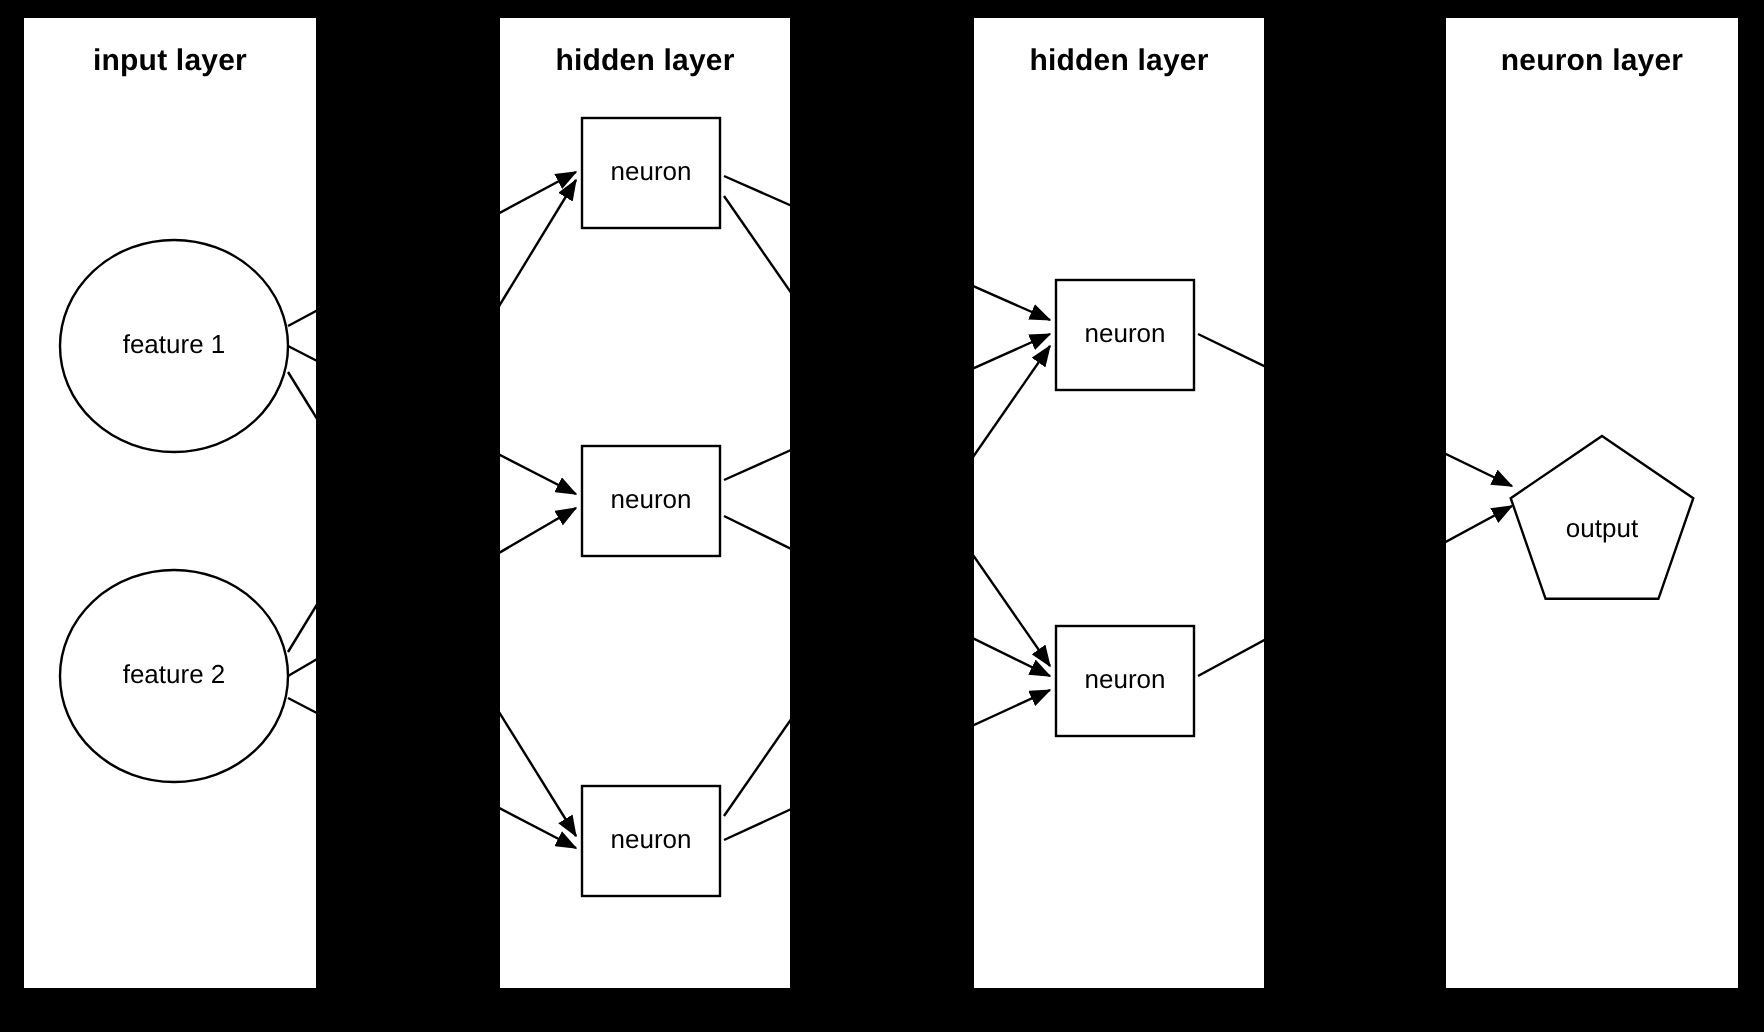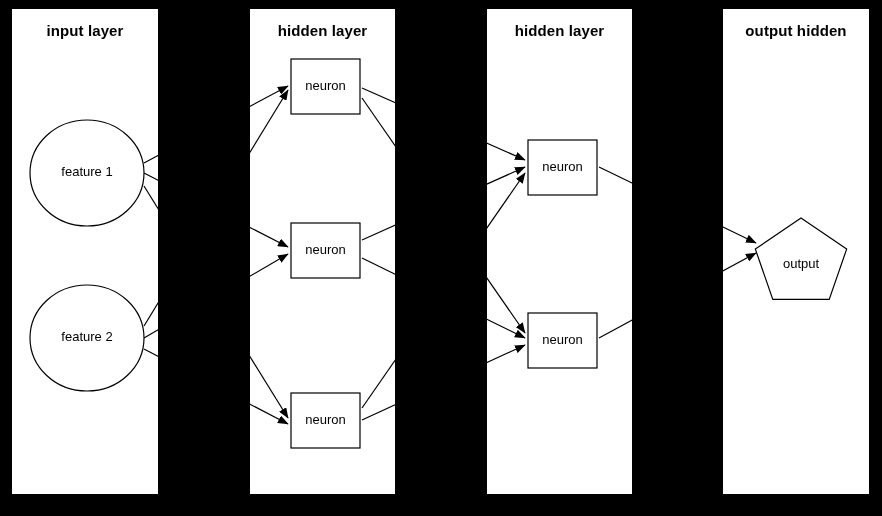--- a/index.html
+++ b/index.html
@@ -71,21 +71,21 @@
 <div id="canvas">
 
   <div class="panel" id="panel-input-layer" style="left: 12px; top: 9px; width: 146px; height: 485px; background: rgb(255, 255, 255);"></div>
   <div class="panel" id="panel-hidden-layer-1" style="left: 250px; top: 9px; width: 145px; height: 485px; background: rgb(255, 255, 255);"></div>
   <div class="panel" id="panel-hidden-layer-2" style="left: 487px; top: 9px; width: 145px; height: 485px; background: rgb(255, 255, 255);"></div>
   <div class="panel" id="panel-output-layer" style="left: 723px; top: 9px; width: 146px; height: 485px; background: rgb(255, 255, 255);"></div>
 
   <div class="panel-title" id="title-0" style="left: 12px; top: 22px; width: 146px;">input layer</div>
   <div class="panel-title" id="title-1" style="left: 250px; top: 22px; width: 145px;">hidden layer</div>
   <div class="panel-title" id="title-2" style="left: 487px; top: 22px; width: 145px;">hidden layer</div>
-  <div class="panel-title" id="title-3" style="left: 723px; top: 22px; width: 146px;">output hidden</div>
+  <div class="panel-title" id="title-3" style="left: 723px; top: 22px; width: 146px;">neuron layer</div>
 
   <svg id="overlay" viewBox="0 0 882 516" xmlns="http://www.w3.org/2000/svg">
     <defs>
       <marker id="arrowhead" markerWidth="9" markerHeight="7" refX="8.4" refY="3.5" orient="auto" markerUnits="strokeWidth">
         <polygon points="0 0, 9 3.5, 0 7" fill="#000000"></polygon>
       </marker>
     </defs>
     <g id="edges-group">
         <line x1="144" y1="163" x2="288" y2="86" class="edge" stroke="#000000" marker-end="url(#arrowhead)"></line>
         <line x1="144" y1="173" x2="288" y2="247" class="edge" stroke="#000000" marker-end="url(#arrowhead)"></line>

